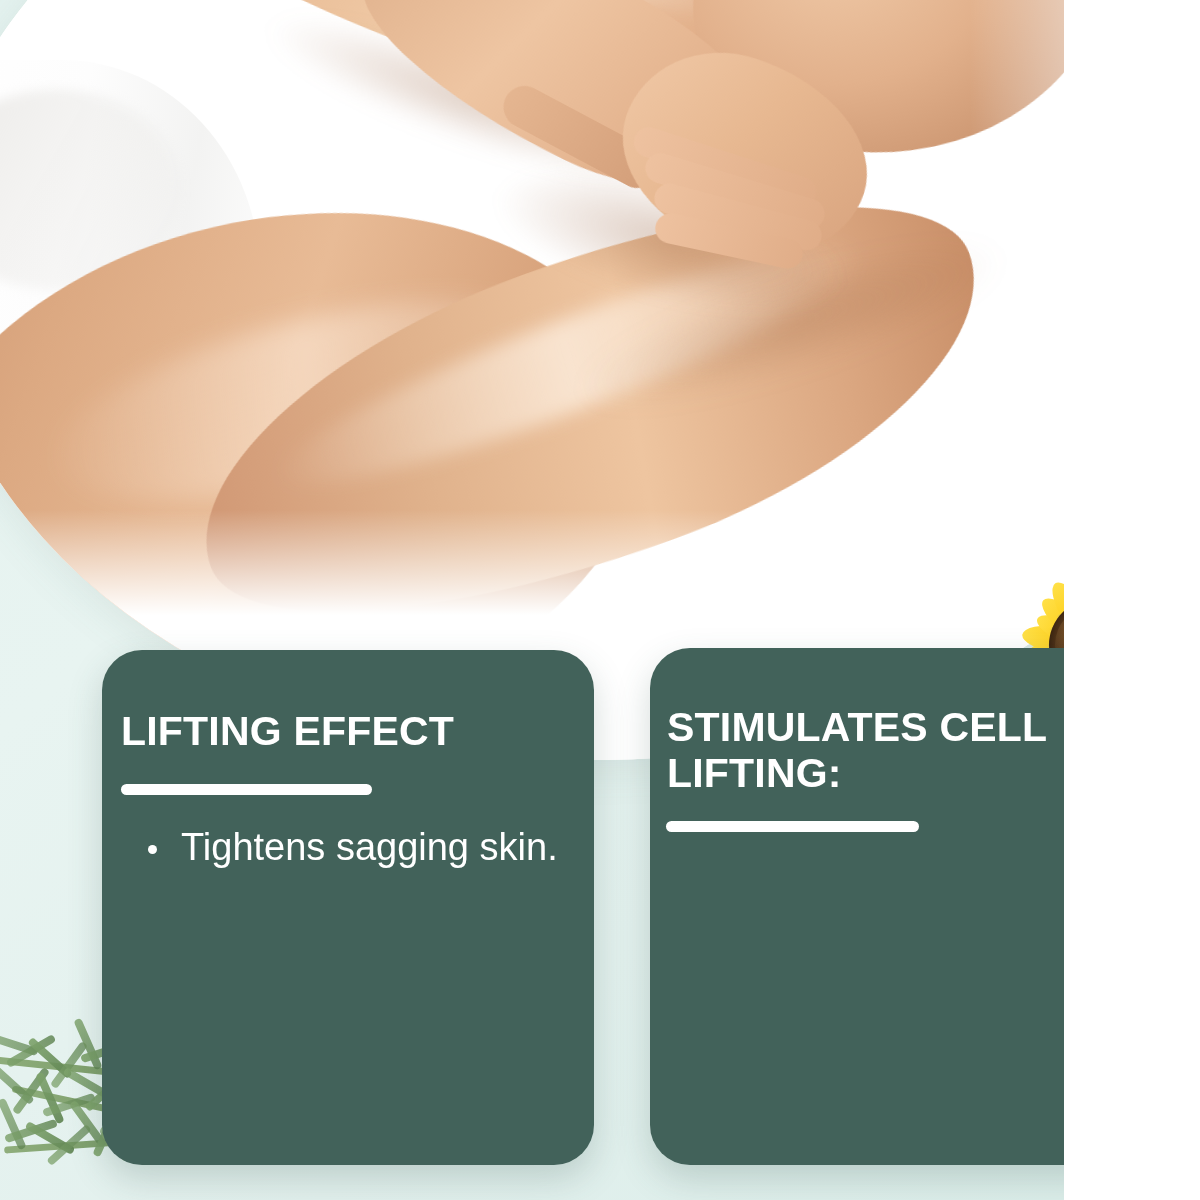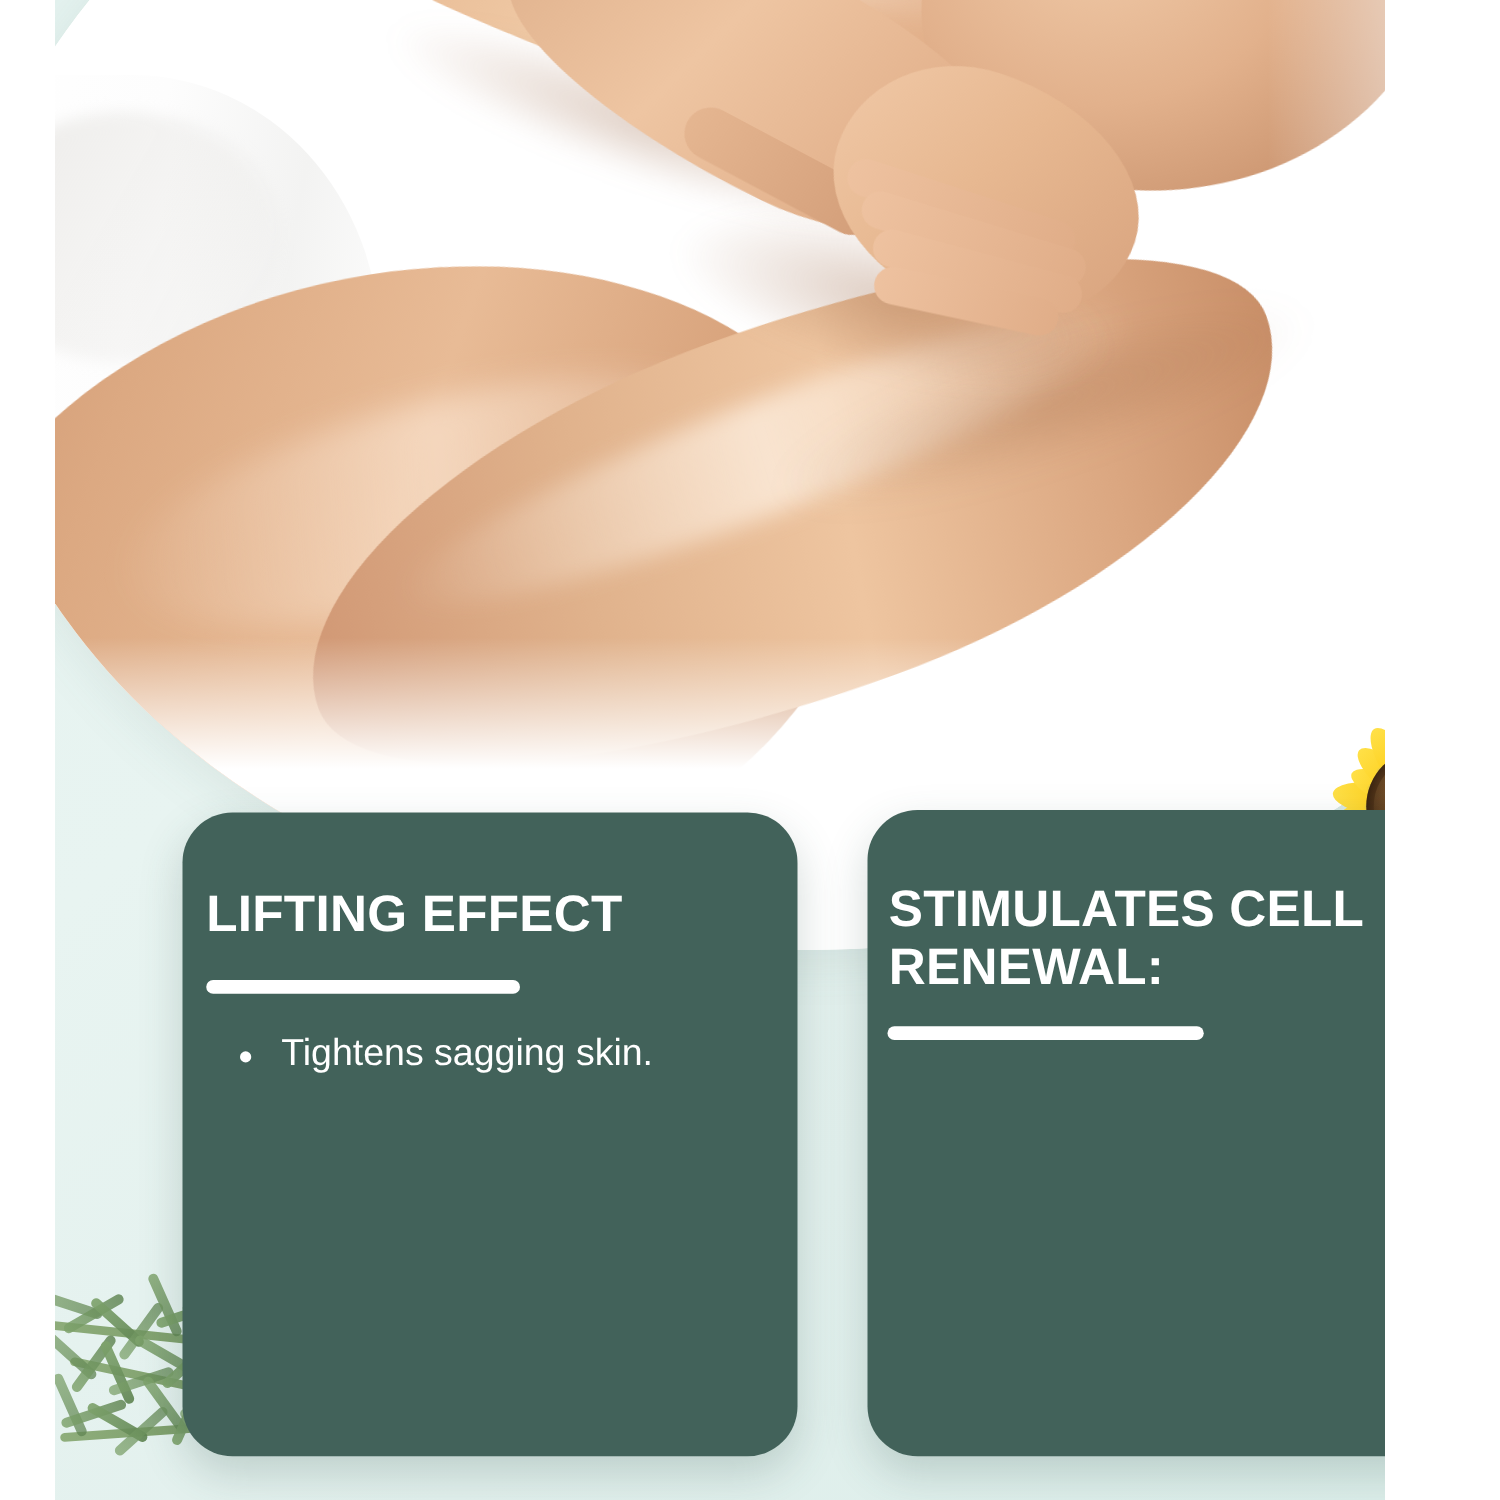--- a/index.html
+++ b/index.html
@@ -4,21 +4,20 @@
 <style>
   html,body{margin:0;padding:0;}
   body{
     width:1200px;height:1200px;overflow:hidden;
     font-family:"Liberation Sans", sans-serif;
     background:#ffffff;
   }
   #canvas{
     position:relative;width:1064px;height:1200px;overflow:hidden;
     background:linear-gradient(140deg,#e4f2ef 0%,#e8f4f1 35%,#e2f0ed 70%,#dceeea 100%);
-    margin-left:44px;
   }
 
   
   .photo-oval{
     position:absolute;
     left:-70px;top:-240px;
     width:1340px;height:1000px;
     border-radius:50% / 50%;
     overflow:hidden;
     background:#ffffff;
@@ -223,21 +222,21 @@
 
   .divider{
     height:11px;border-radius:6px;background:#ffffff;
   }
   #card-left .divider{width:251px;margin:30px 0 0 19px;}
   #card-right .divider{width:253px;margin:24px 0 0 16px;}
 
   ul.bullets{
     list-style:none;margin:0;padding:0;
     color:#ffffff;
-    font-size:30px;
+    font-size:38px;
     line-height:1.21;
   }
   #card-left ul.bullets{margin:30px 14px 0 26px;}
   #card-right ul.bullets{margin:26px 16px 0 22px;font-size:28.5px;line-height:1.21;}
 
   ul.bullets li{
     position:relative;
     padding-left:53px;
     margin-bottom:1px;
   }
@@ -385,17 +384,17 @@
 
   <div class="card" id="card-left">
     <h2 class="card-title">LIFTING EFFECT</h2>
     <div class="divider"></div>
     <ul class="bullets">
       <li>Tightens sagging skin.</li>
     </ul>
   </div>
 
   <div class="card" id="card-right">
-    <h2 class="card-title">STIMULATES CELL RENEWAL:</h2>
+    <h2 class="card-title">STIMULATES CELL LIFTING:</h2>
     <div class="divider"></div>
   </div>
 
 </div>
 
 </body></html>

